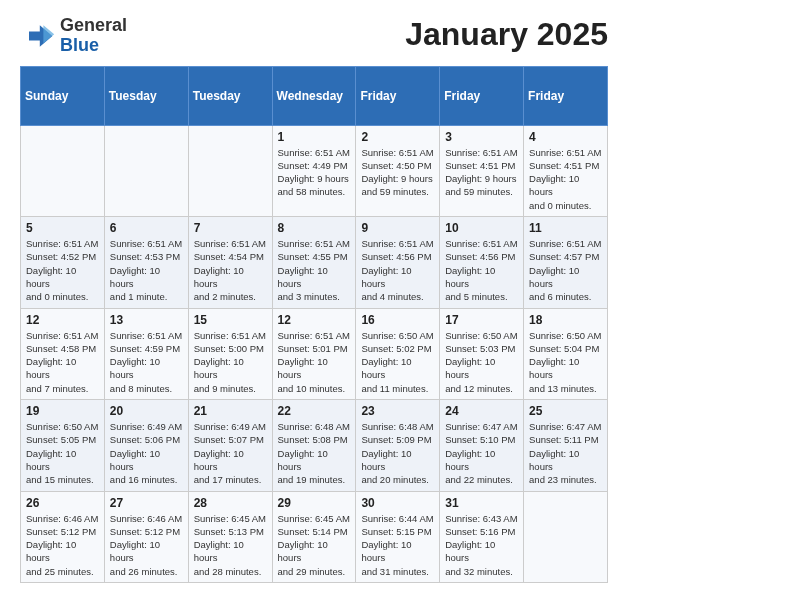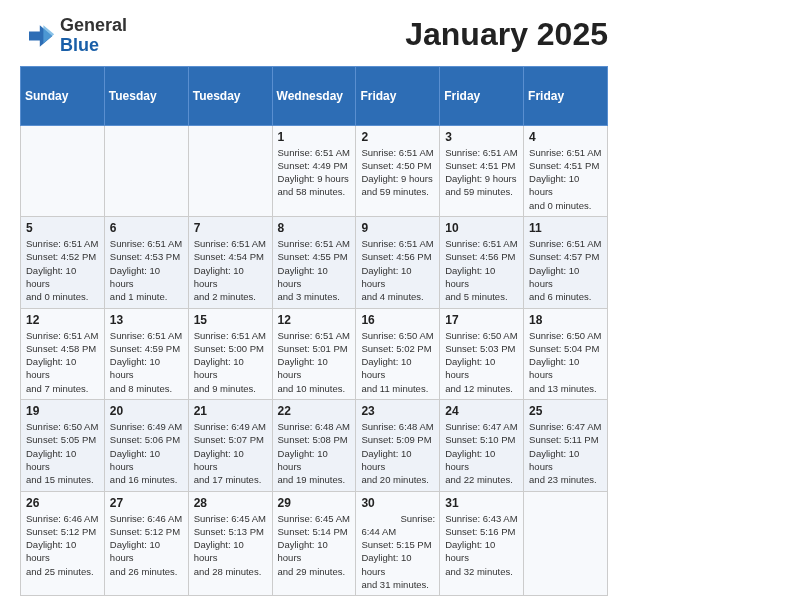--- a/index.html
+++ b/index.html
@@ -246,21 +246,21 @@
 Daylight: 10 hours
 and 26 minutes.</span></td>
           <td><span class="day-num">28</span><span class="cell-text" style="white-space: pre-line;">Sunrise: 6:45 AM
 Sunset: 5:13 PM
 Daylight: 10 hours
 and 28 minutes.</span></td>
           <td><span class="day-num">29</span><span class="cell-text" style="white-space: pre-line;">Sunrise: 6:45 AM
 Sunset: 5:14 PM
 Daylight: 10 hours
 and 29 minutes.</span></td>
-          <td><span class="day-num">30</span><span class="cell-text" style="white-space: pre-line; margin-left: 39px;">Sunrise: 6:44 AM
+          <td><span class="day-num">30</span><span class="cell-text" style="white-space: pre-line;">Sunrise: 6:44 AM
 Sunset: 5:15 PM
 Daylight: 10 hours
 and 31 minutes.</span></td>
           <td><span class="day-num">31</span><span class="cell-text" style="white-space: pre-line;">Sunrise: 6:43 AM
 Sunset: 5:16 PM
 Daylight: 10 hours
 and 32 minutes.</span></td>
           <td></td>
         </tr>
       </tbody>

